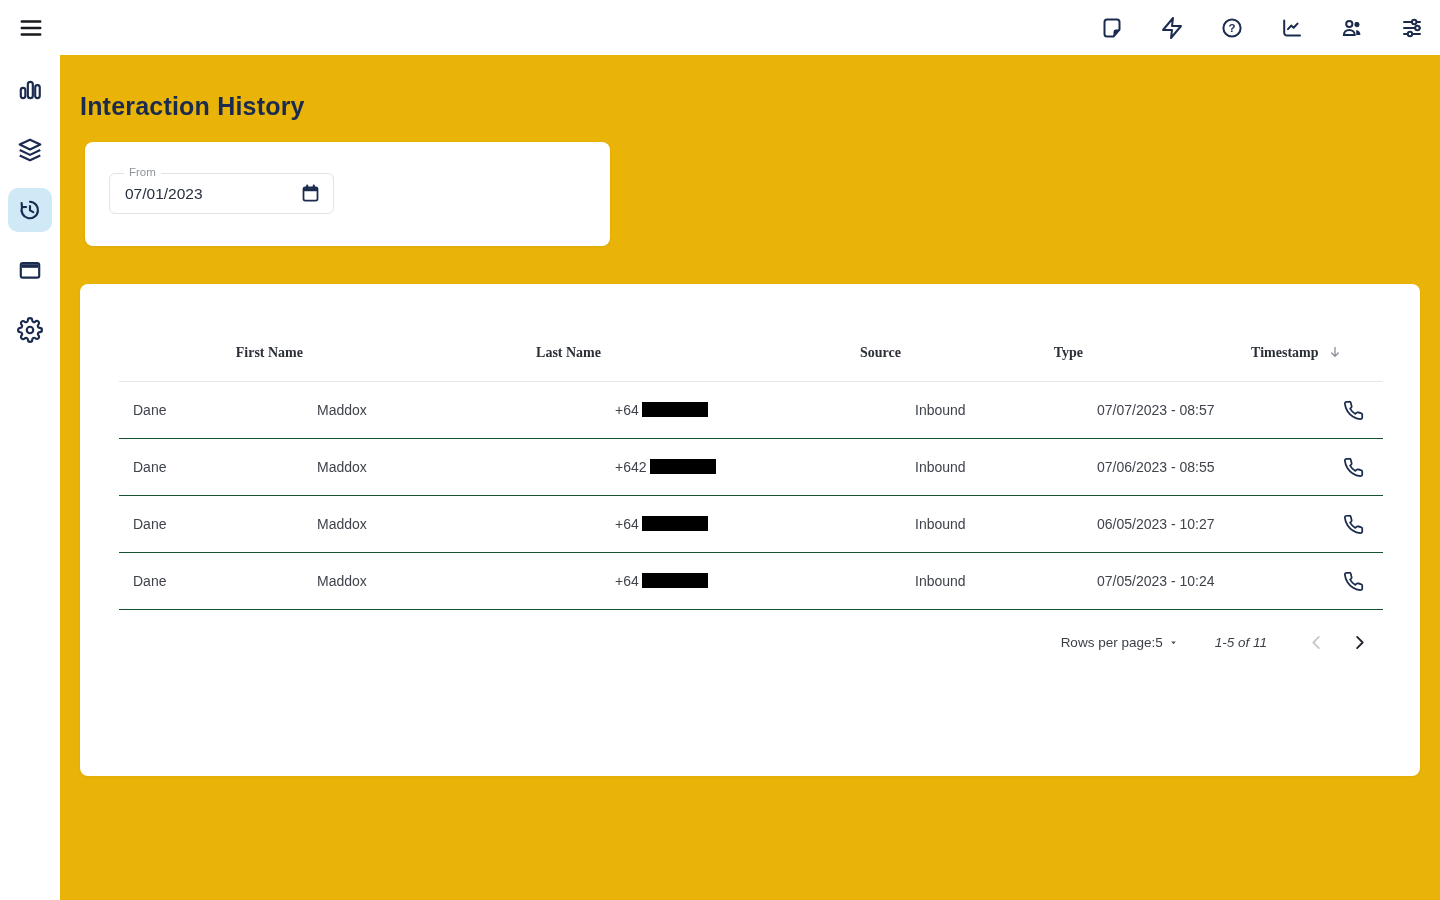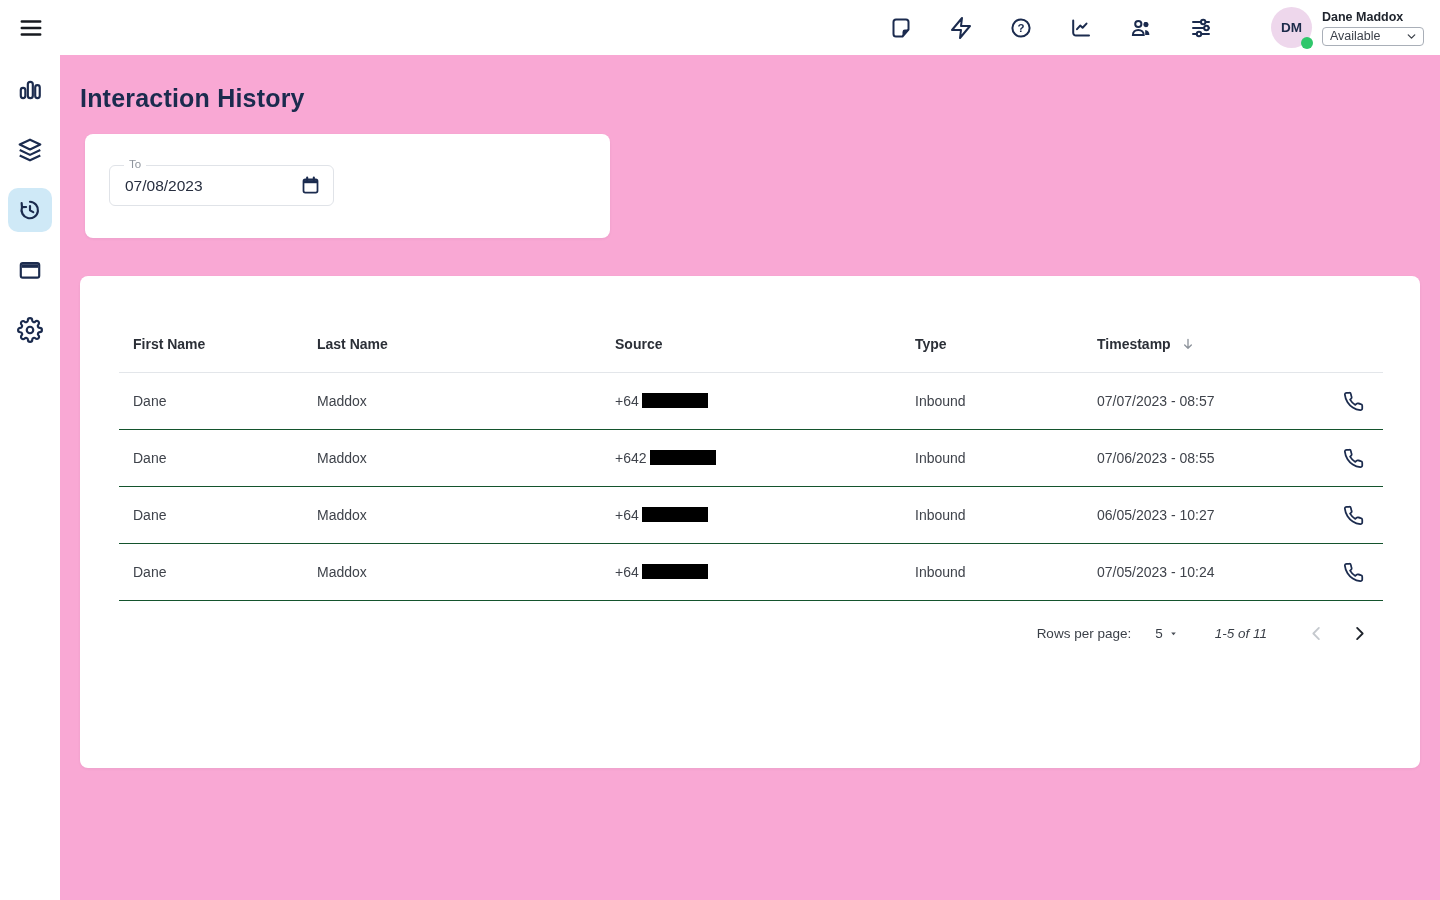--- a/index.html
+++ b/index.html
@@ -51,21 +51,21 @@
     width:44px; height:44px; margin-bottom:16px; border:none; background:none;
     border-radius:10px; display:flex; align-items:center; justify-content:center;
     cursor:pointer;
   }
   .nav-item.active { background:#cfe9f7; }
   .nav-item svg { width:26px; height:26px; }
 
   
   .content {
     position:absolute; top:55px; left:60px; width:1380px; height:845px;
-    background:#f9a8d4; padding:29px 20px 0 20px; overflow:hidden;
+    background:#eab308; padding:37px 20px 0 20px; overflow:hidden;
   }
   .page-title { font-size:25px; font-weight:bold; color:#1b2b4e; letter-spacing:.2px; }
 
   .filter-card {
     margin:21px 0 0 5px; width:525px; height:104px; background:#fff;
     border-radius:8px; padding:31px 24px; display:flex; gap:21px;
     box-shadow:0 1px 3px rgba(20,30,60,.06);
   }
   .date-field {
     position:relative; width:225px; height:41px;
@@ -80,40 +80,40 @@
   .date-field .fvalue { font-size:15.5px; color:#272e3f; }
   .date-field .cal-btn svg { width:21px; height:21px; }
 
   .table-card {
     margin-top:38px; width:1340px; height:492px; background:#fff;
     border-radius:8px; padding:40px 37px 0 39px;
     box-shadow:0 1px 3px rgba(20,30,60,.06);
   }
   table { width:1264px; border-collapse:collapse; table-layout:fixed; }
   th {
-    text-align:left; font-size:14px; font-weight:600; color:#2b2f37;
-    padding:20px 0 20px 14px; border-bottom:1px solid #e3e6ea;
+    text-align:right; font-size:14px; font-weight:600; color:#2b2f37;
+    padding:20px 0 20px 14px; border-bottom:1px solid #e3e6ea;font-family:Liberation Serif, serif;
   }
   th .sort { vertical-align:-3px; margin-left:5px; }
   td {
     font-size:14px; color:#3f434b; padding:20px 0 20px 14px;
     border-bottom:1px solid #14532d; white-space:nowrap; overflow:hidden;
   }
   td.action { padding:14px 0; text-align:right; }
   td.action .icon-btn svg { width:21px; height:21px; }
   .redact {
     display:inline-block; width:66px; height:15px; background:#000;
     margin-left:3px; vertical-align:-2px;
   }
 
   .pagination {
     height:64px; display:flex; align-items:center; justify-content:flex-end;
     font-size:13.5px; color:#3a3f47; padding-right:14px;
   }
-  .rpp-label { margin-right:24px; }
+  .rpp-label { }
   .rpp-select { display:flex; align-items:center; gap:5px; cursor:pointer; border:none; background:none; font-size:13.5px; color:#3a3f47; }
   .range { margin:0 0 0 36px;font-style:italic; }
   .pg-btn { margin-left:40px; }
   .pg-btn.next { margin-left:24px; }
   .pg-btn svg { width:19px; height:19px; }
 </style>
 </head>
 <body>
 
 <div class="app">
@@ -160,35 +160,20 @@
       </button>
       <button class="icon-btn">
         <svg viewBox="0 0 24 24" fill="none" stroke="#1b2b4e" stroke-width="2" stroke-linecap="round">
           <path d="M4 6h16M4 12h16M4 18h16"></path>
           <circle cx="14.2" cy="6" r="2.2" fill="#fff"></circle>
           <circle cx="17.4" cy="12" r="2.2" fill="#fff"></circle>
           <circle cx="10" cy="18" r="2.2" fill="#fff"></circle>
         </svg>
       </button>
 
-      <div class="user">
-        <div class="avatar">
-          <span>DM</span>
-          <span class="status-dot"></span>
-        </div>
-        <div class="user-info">
-          <div class="user-name">Dane Maddox</div>
-          <div class="status-select">
-            <span>Available</span>
-            <svg width="13" height="13" viewBox="0 0 24 24" fill="none" stroke="#3c414a" stroke-width="2.4" stroke-linecap="round" stroke-linejoin="round">
-              <polyline points="6 9 12 15 18 9"></polyline>
-            </svg>
-          </div>
-        </div>
-      </div>
     </div>
   </header>
 
   <nav class="sidebar">
     <button class="nav-item">
       <svg viewBox="0 0 24 24" fill="none" stroke="#1b2b4e" stroke-width="2">
         <rect x="3.5" y="10" width="4.2" height="9.5" rx="2.1"></rect>
         <rect x="10" y="4.5" width="4.6" height="15" rx="2.3"></rect>
         <rect x="16.8" y="7.5" width="4.2" height="12" rx="2.1"></rect>
       </svg>
@@ -219,22 +204,22 @@
         <path d="M19.4 15a1.65 1.65 0 0 0 .33 1.82l.06.06a2 2 0 0 1 0 2.83 2 2 0 0 1-2.83 0l-.06-.06a1.65 1.65 0 0 0-1.82-.33 1.65 1.65 0 0 0-1 1.51V21a2 2 0 0 1-2 2 2 2 0 0 1-2-2v-.09A1.65 1.65 0 0 0 9 19.4a1.65 1.65 0 0 0-1.82.33l-.06.06a2 2 0 0 1-2.83 0 2 2 0 0 1 0-2.83l.06-.06a1.65 1.65 0 0 0 .33-1.82 1.65 1.65 0 0 0-1.51-1H3a2 2 0 0 1-2-2 2 2 0 0 1 2-2h.09A1.65 1.65 0 0 0 4.6 9a1.65 1.65 0 0 0-.33-1.82l-.06-.06a2 2 0 0 1 0-2.83 2 2 0 0 1 2.83 0l.06.06a1.65 1.65 0 0 0 1.82.33H9a1.65 1.65 0 0 0 1-1.51V3a2 2 0 0 1 2-2 2 2 0 0 1 2 2v.09a1.65 1.65 0 0 0 1 1.51 1.65 1.65 0 0 0 1.82-.33l.06-.06a2 2 0 0 1 2.83 0 2 2 0 0 1 0 2.83l-.06.06a1.65 1.65 0 0 0-.33 1.82V9a1.65 1.65 0 0 0 1.51 1H21a2 2 0 0 1 2 2 2 2 0 0 1-2 2h-.09a1.65 1.65 0 0 0-1.51 1z"></path>
       </svg>
     </button>
   </nav>
 
   <main class="content">
     <h1 class="page-title">Interaction History</h1>
 
     <section class="filter-card">
       <div class="date-field">
-        <span class="flabel">To</span>
-        <span class="fvalue">07/08/2023</span>
+        <span class="flabel">From</span>
+        <span class="fvalue">07/01/2023</span>
         <span class="icon-btn cal-btn">
           <svg viewBox="0 0 24 24" fill="none" stroke="#1b2b4e" stroke-width="2" stroke-linecap="round">
             <rect x="4" y="5" width="16" height="15" rx="2"></rect>
             <path d="M4.6 5.8h14.8v3.6H4.6z" fill="#1b2b4e" stroke="none"></path>
             <path d="M8.2 2.8v3.2M15.8 2.8v3.2" stroke-width="2.4"></path>
           </svg>
         </span>
       </div>
     </section>
 

